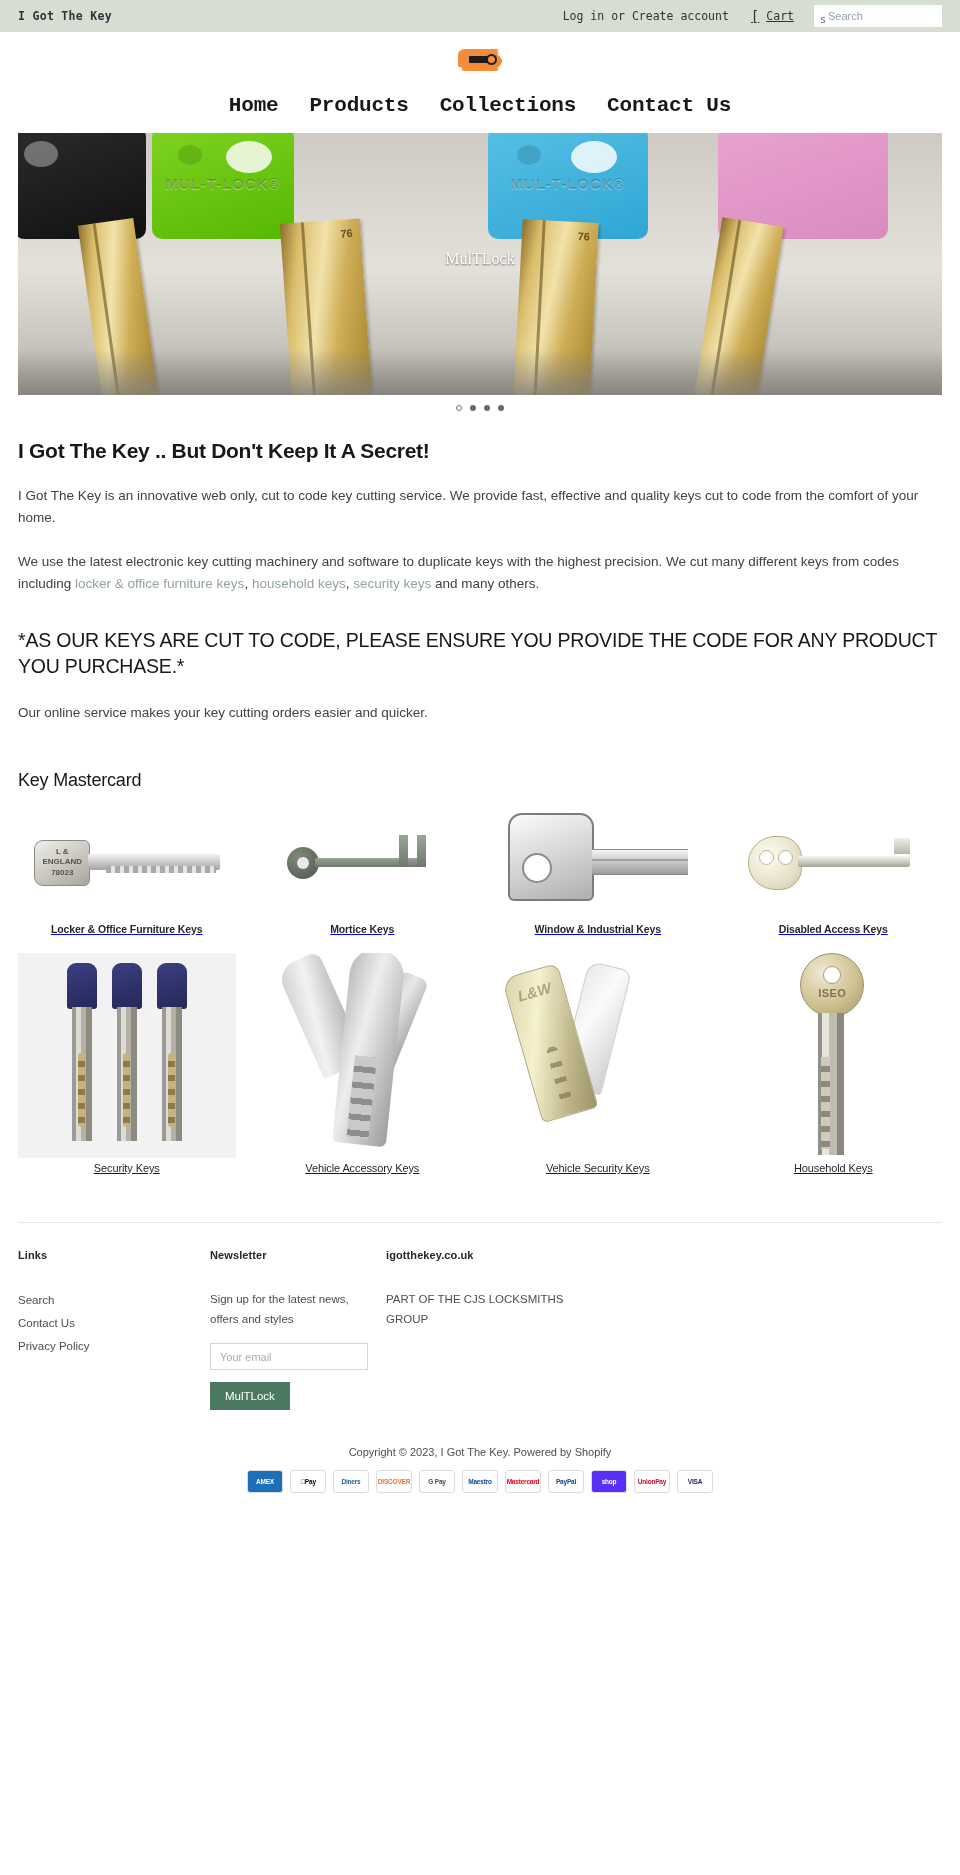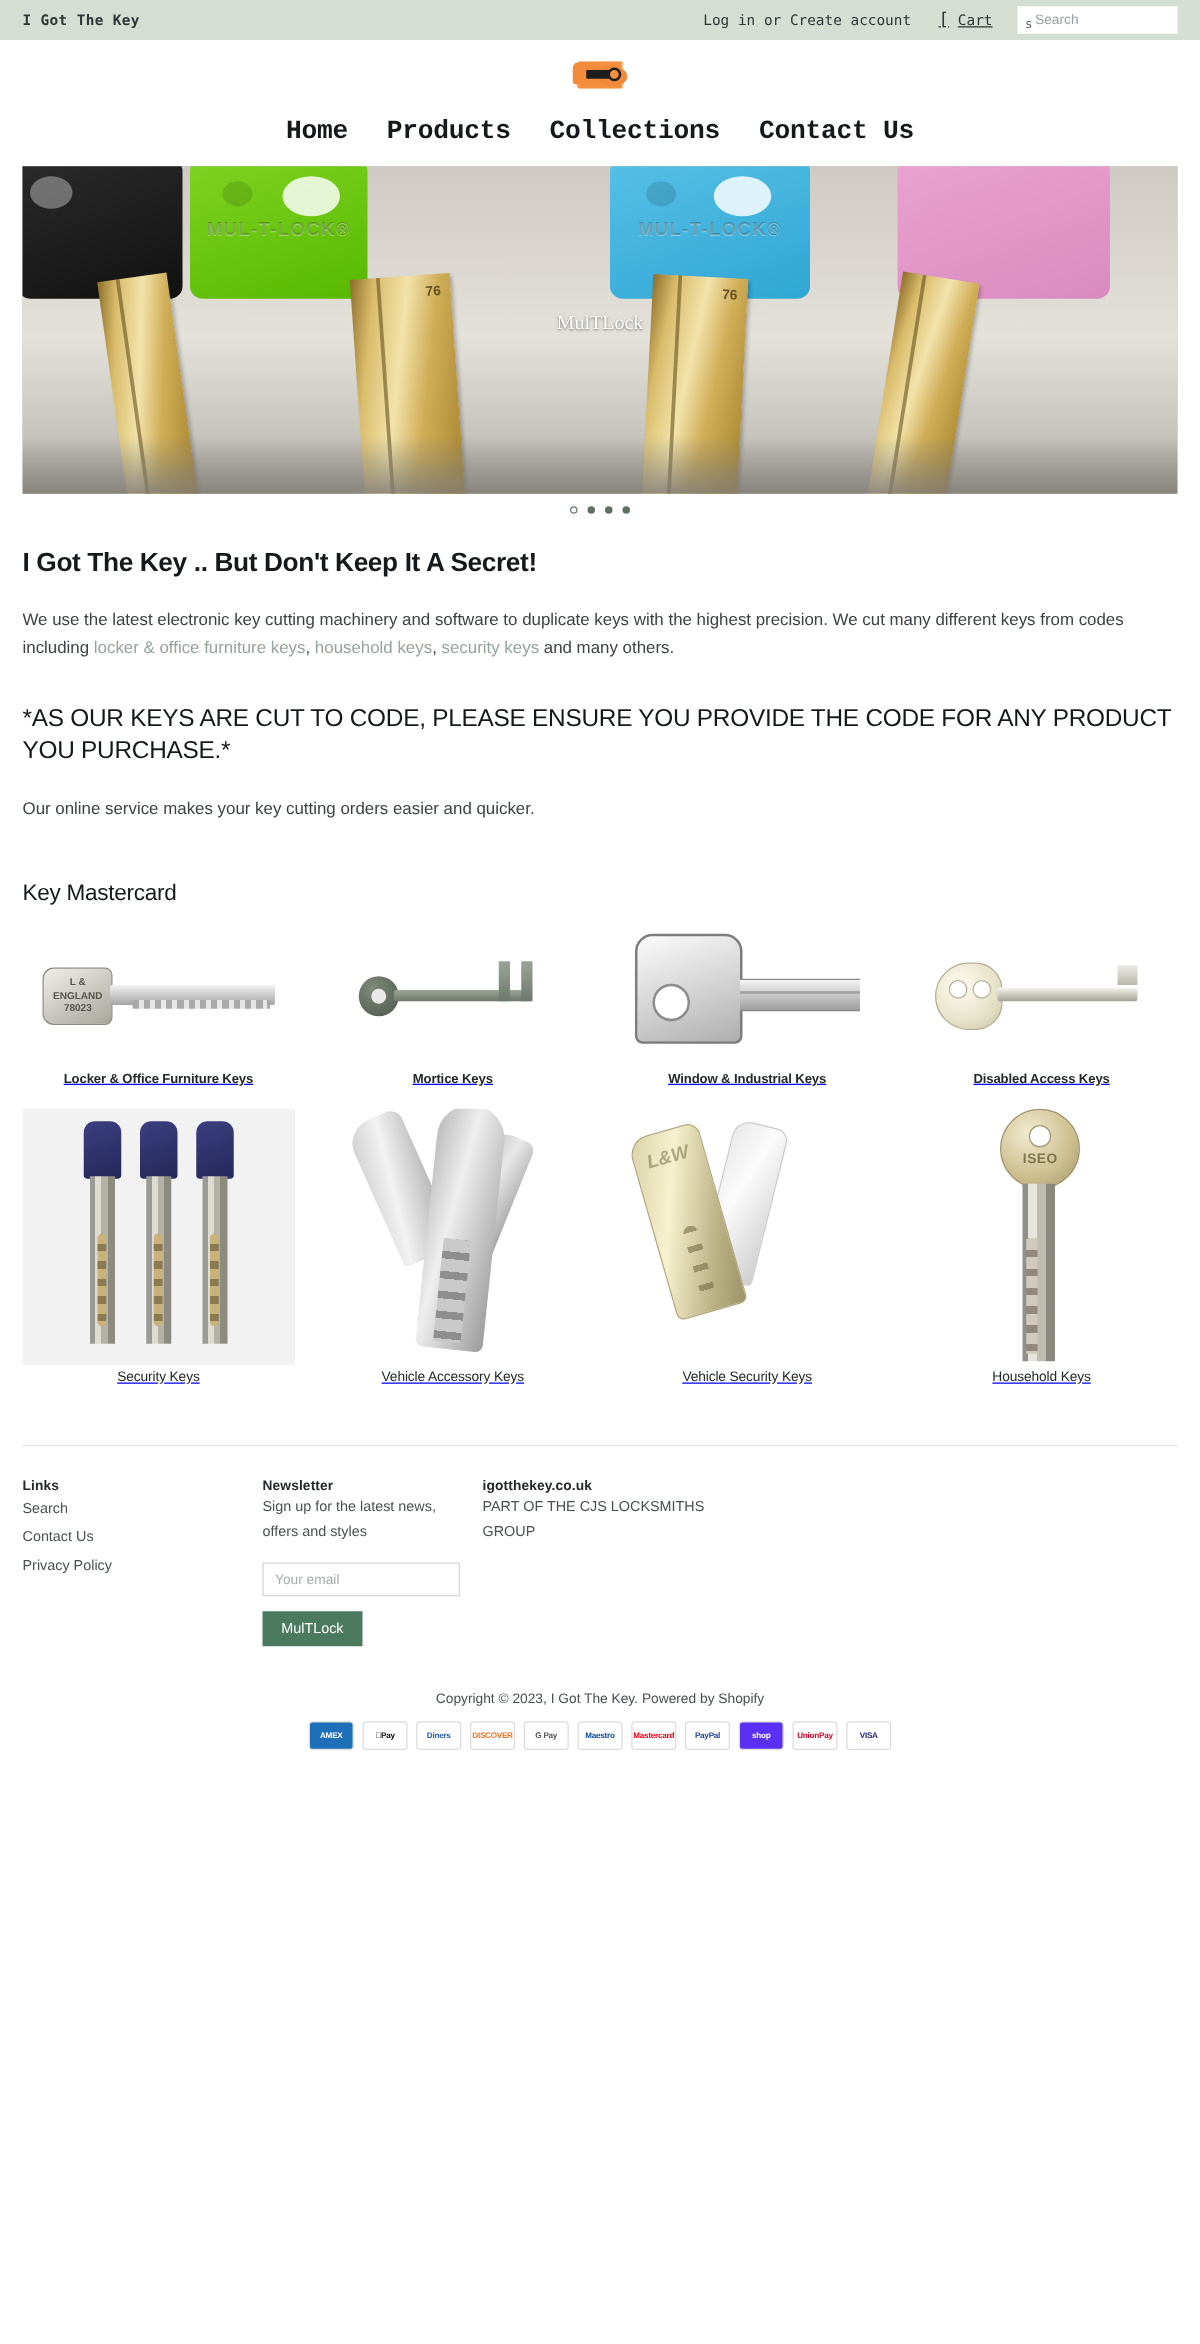--- a/index.html
+++ b/index.html
@@ -511,21 +511,21 @@
     display: grid;
     grid-template-columns: 192px 176px 220px 1fr;
     padding: 26px 18px 0;
     gap: 0;
   }
   .f-head {
     font-size: 11px;
     font-weight: 700;
     color: #24282b;
     letter-spacing: 0.1px;
-    margin-bottom: 1px;
+    margin-bottom: 28px;
   }
   .f-link {
     display: block;
     font-size: 11.5px;
     color: #4a4f53;
     text-decoration: none;
     line-height: 2.0;
   }
   .f-text {
     font-size: 11.5px;
@@ -672,20 +672,21 @@
   <span class="dot active"></span>
   <span class="dot"></span>
   <span class="dot"></span>
   <span class="dot"></span>
 </div>
 
 <div class="content">
 
   <h1 class="page-title">I Got The Key .. But Don't Keep It A Secret!</h1>
 
+  <p class="body">I Got The Key is an innovative web only, cut to code key cutting service. We provide fast, effective and quality keys cut to code from the comfort of your home.</p>
 
   <p class="body"><span>We use the latest electronic key cutting machinery and software to duplicate keys with the highest precision. We cut many different keys from codes including </span><a href="#">locker &amp; office furniture keys</a><span>, </span><a href="#">household keys</a><span>, </span><a href="#">security keys</a><span> and many others.</span></p>
 
   <h2 class="shout">*AS OUR KEYS ARE CUT TO CODE, PLEASE ENSURE YOU PROVIDE THE CODE FOR ANY PRODUCT YOU PURCHASE.*</h2>
 
   <p class="body">Our online service makes your key cutting orders easier and quicker.</p>
 
   <h3 class="section-title">Key Mastercard</h3>
   <div class="grid4">
 

